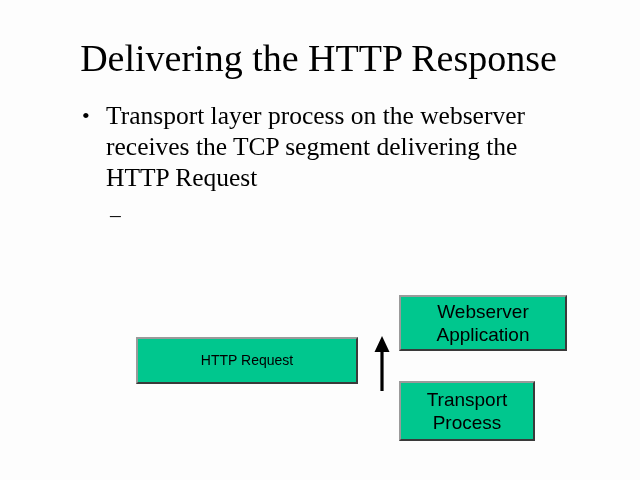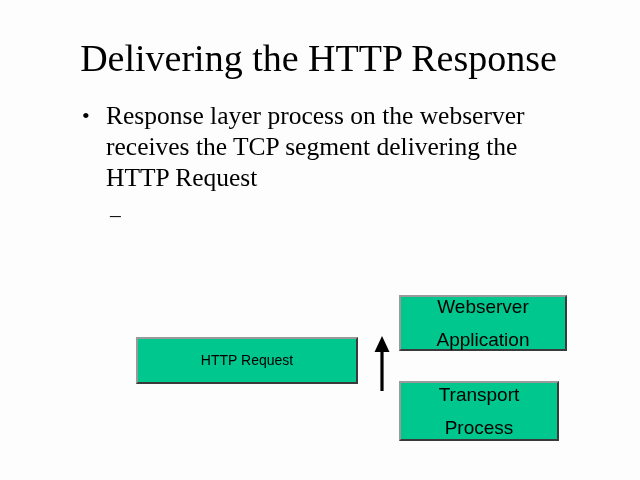--- a/index.html
+++ b/index.html
@@ -88,21 +88,21 @@
     position: absolute;
     background: #00c78e;
     border-right: 2px solid #3a3a3a;
     border-bottom: 2px solid #3a3a3a;
     border-top: 2px solid #9a9a9a;
     border-left: 2px solid #9a9a9a;
     box-sizing: border-box;
     color: #000000;
     font-family: "Liberation Sans", "DejaVu Sans", sans-serif;
     font-size: 19px;
-    line-height: 33px;
+    line-height: 23px;
     text-align: center;
     display: flex;
     align-items: center;
     justify-content: center;
   }
   #box-webserver-application {
     left: 399px;
     top: 295px;
     width: 168px;
     height: 56px;
@@ -110,21 +110,21 @@
   #box-http-request {
     left: 136px;
     top: 337px;
     width: 222px;
     height: 47px;
     font-size: 14px;
   }
   #box-transport-process {
     left: 399px;
     top: 381px;
-    width: 160px;
+    width: 136px;
     height: 60px;
   }
   .gbox .label {
     display: block;
     white-space: pre-line;
   }
 
   #arrow-up {
     position: absolute;
     left: 369px;
@@ -137,21 +137,21 @@
 <body>
 
 <div id="slide">
 
   <div id="slide-title">Delivering the HTTP Response</div>
 
   <div id="body">
 
     <div class="bullet-l1">
       <span class="marker">•</span>
-      <span class="txt">Response layer process on the webserver receives the TCP segment delivering the HTTP Request</span>
+      <span class="txt">Transport layer process on the webserver receives the TCP segment delivering the HTTP Request</span>
     </div>
 
     <div class="bullet-l2">
       <span class="marker">–</span>
     </div>
 
   </div>
 
   <div class="gbox" id="box-webserver-application">
     <span class="label">Webserver

